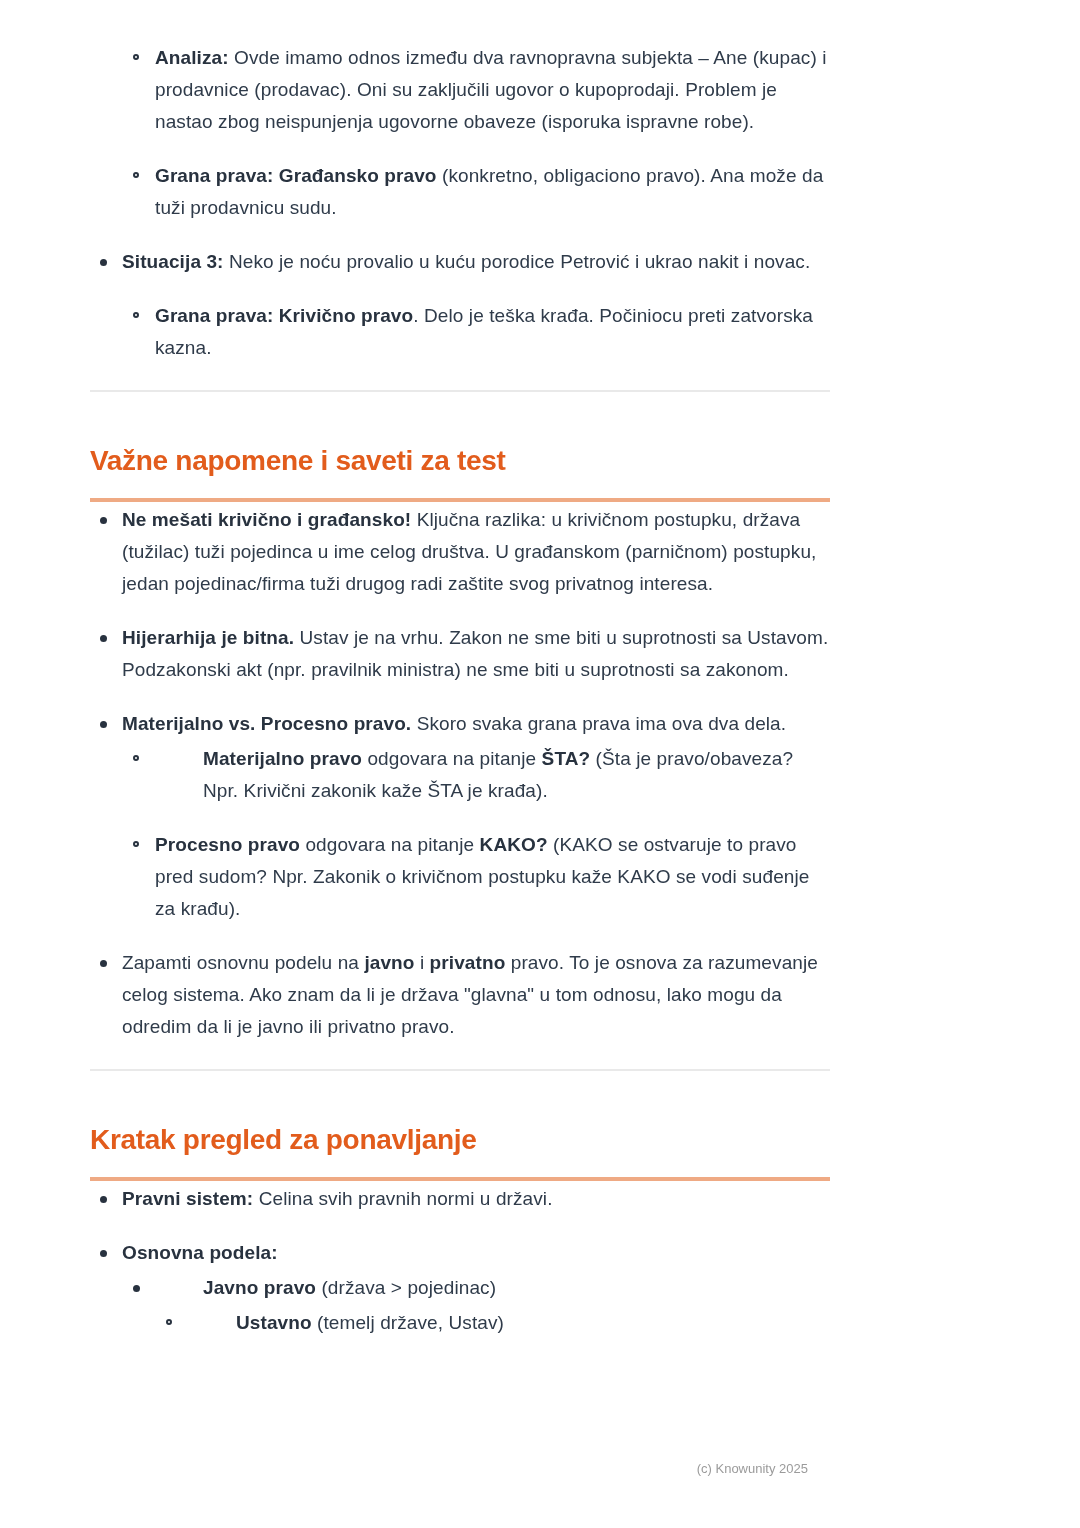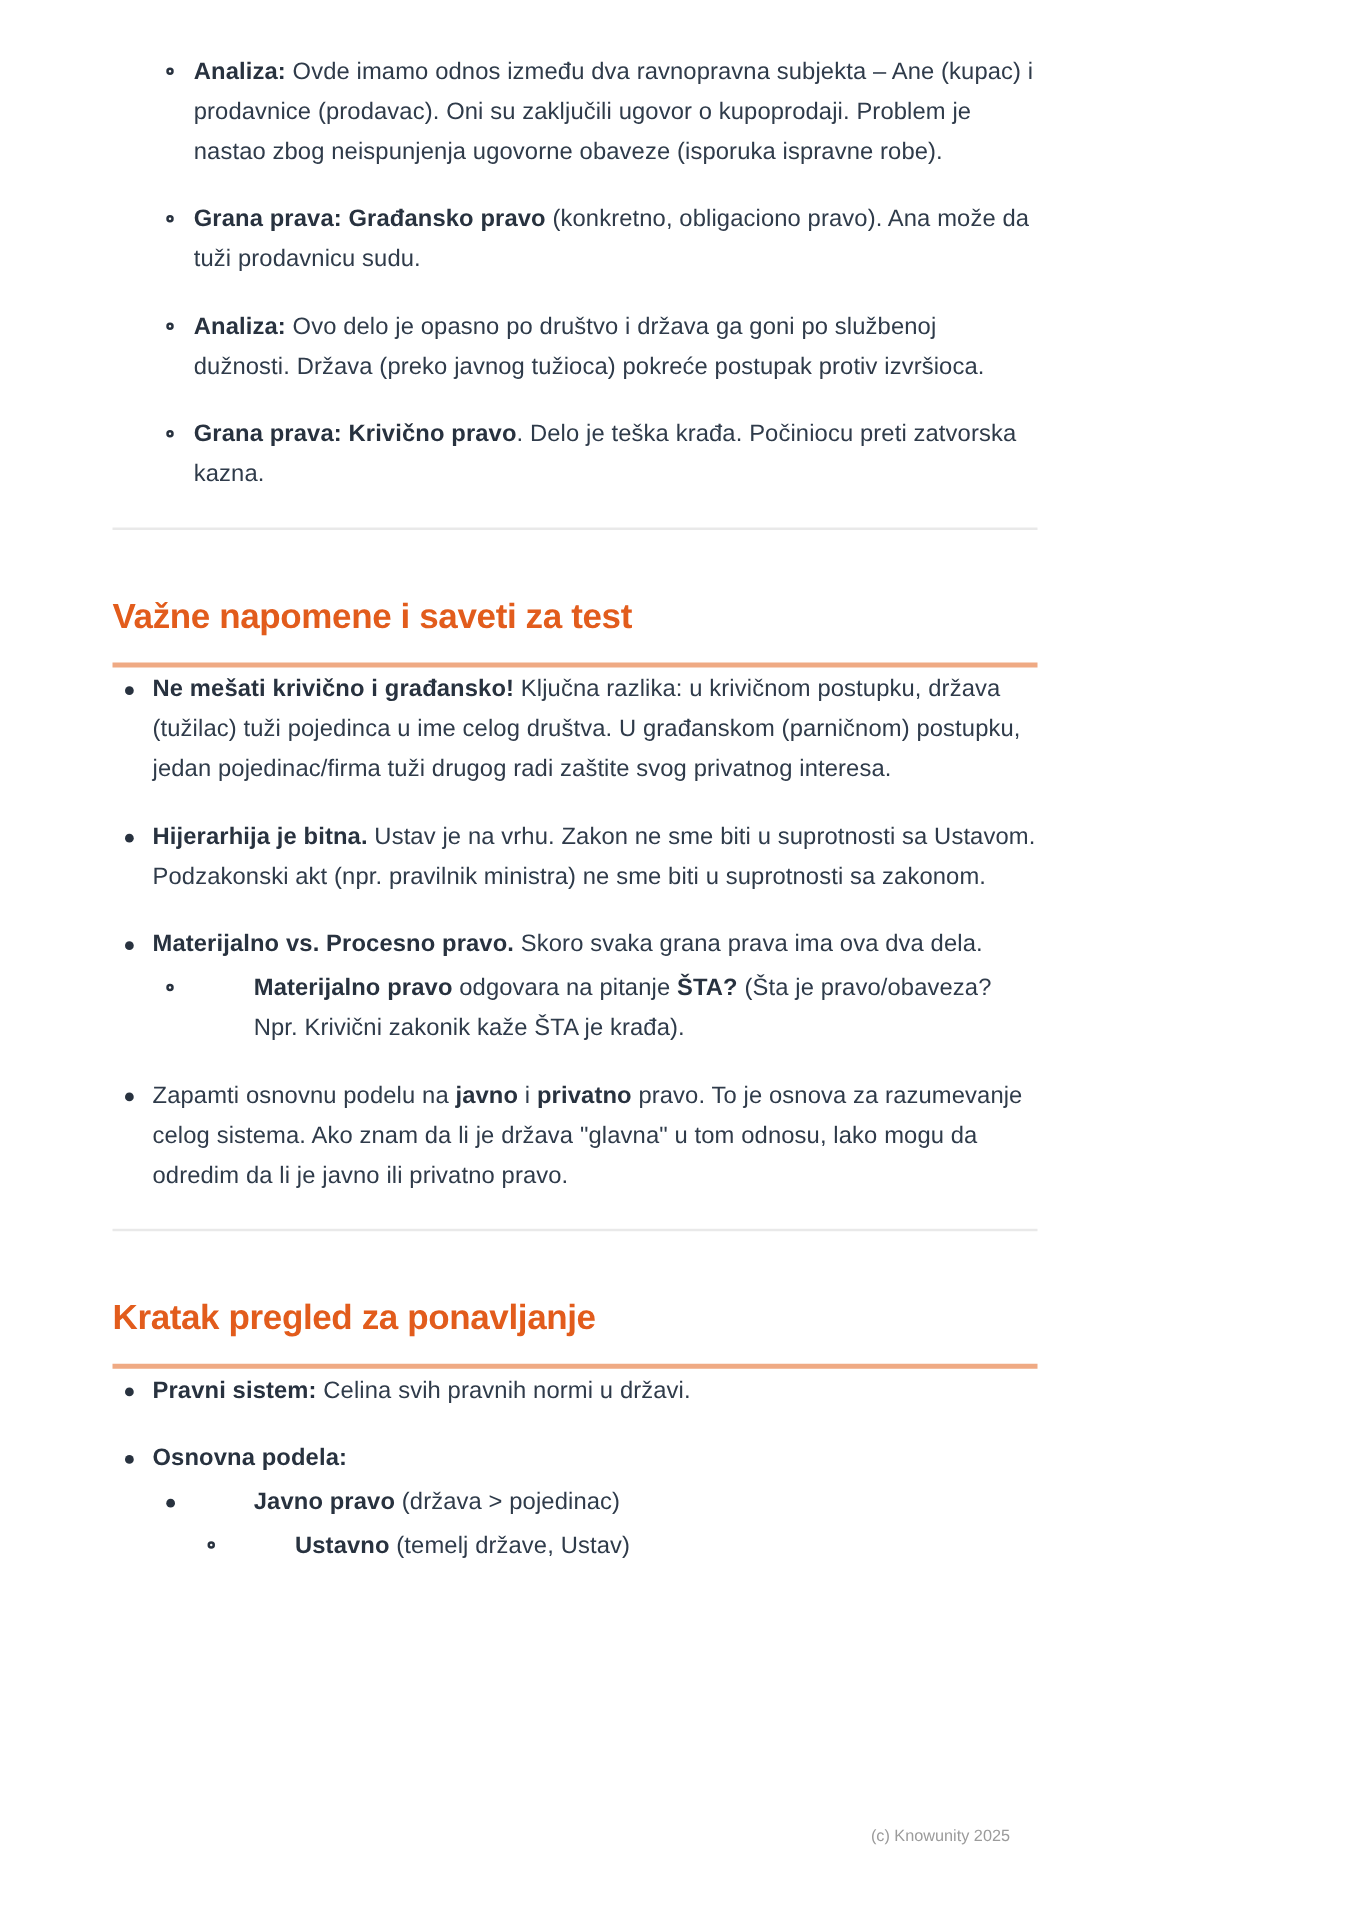--- a/index.html
+++ b/index.html
@@ -113,25 +113,25 @@
               <i></i>
             </span>
             <div class="txt"><b>Analiza:</b><span> Ovde imamo odnos između dva ravnopravna subjekta – Ane (kupac) i prodavnice (prodavac). Oni su zaključili ugovor o kupoprodaji. Problem je nastao zbog neispunjenja ugovorne obaveze (isporuka ispravne robe).</span></div>
           </div>
           <div class="item lvl2">
             <span class="marker circle">
               <i></i>
             </span>
             <div class="txt"><b>Grana prava: Građansko pravo</b><span> (konkretno, obligaciono pravo). Ana može da tuži prodavnicu sudu.</span></div>
           </div>
-          <div class="item lvl2">
-            <span class="marker circle">
-              <i></i>
-            </span>
-            <div class="txt"><b>Analiza:</b><span> Ovo delo je opasno po društvo i država ga goni po službenoj dužnosti. Država (preko javnog tužioca) pokreće postupak protiv izvršioca.</span></div>
+          <div class="item lvl1">
+            <span class="marker disc">
+              <i></i>
+            </span>
+            <div class="txt"><b>Situacija 3:</b><span> Neko je noću provalio u kuću porodice Petrović i ukrao nakit i novac.</span></div>
           </div>
           <div class="item lvl2">
             <span class="marker circle">
               <i></i>
             </span>
             <div class="txt"><b>Grana prava: Krivično pravo</b><span>. Delo je teška krađa. Počiniocu preti zatvorska kazna.</span></div>
           </div>
         </div>
     </section>
 
@@ -157,20 +157,26 @@
               <i></i>
             </span>
             <div class="txt"><b>Materijalno vs. Procesno pravo.</b><span> Skoro svaka grana prava ima ova dva dela.</span></div>
           </div>
           <div class="item lvl2 tight">
             <span class="marker circle">
               <i></i>
             </span>
             <div class="txt"><b>Materijalno pravo</b><span> odgovara na pitanje </span><b>ŠTA?</b><span> (Šta je pravo/obaveza? Npr. Krivični zakonik kaže ŠTA je krađa).</span></div>
           </div>
+          <div class="item lvl2">
+            <span class="marker circle">
+              <i></i>
+            </span>
+            <div class="txt"><b>Procesno pravo</b><span> odgovara na pitanje </span><b>KAKO?</b><span> (KAKO se ostvaruje to pravo pred sudom? Npr. Zakonik o krivičnom postupku kaže KAKO se vodi suđenje za krađu).</span></div>
+          </div>
           <div class="item lvl1">
             <span class="marker disc">
               <i></i>
             </span>
             <div class="txt"><span>Zapamti osnovnu podelu na </span><b>javno</b><span> i </span><b>privatno</b><span> pravo. To je osnova za razumevanje celog sistema. Ako znam da li je država "glavna" u tom odnosu, lako mogu da odredim da li je javno ili privatno pravo.</span></div>
           </div>
         </div>
     </section>
 
     <hr class="divider">

